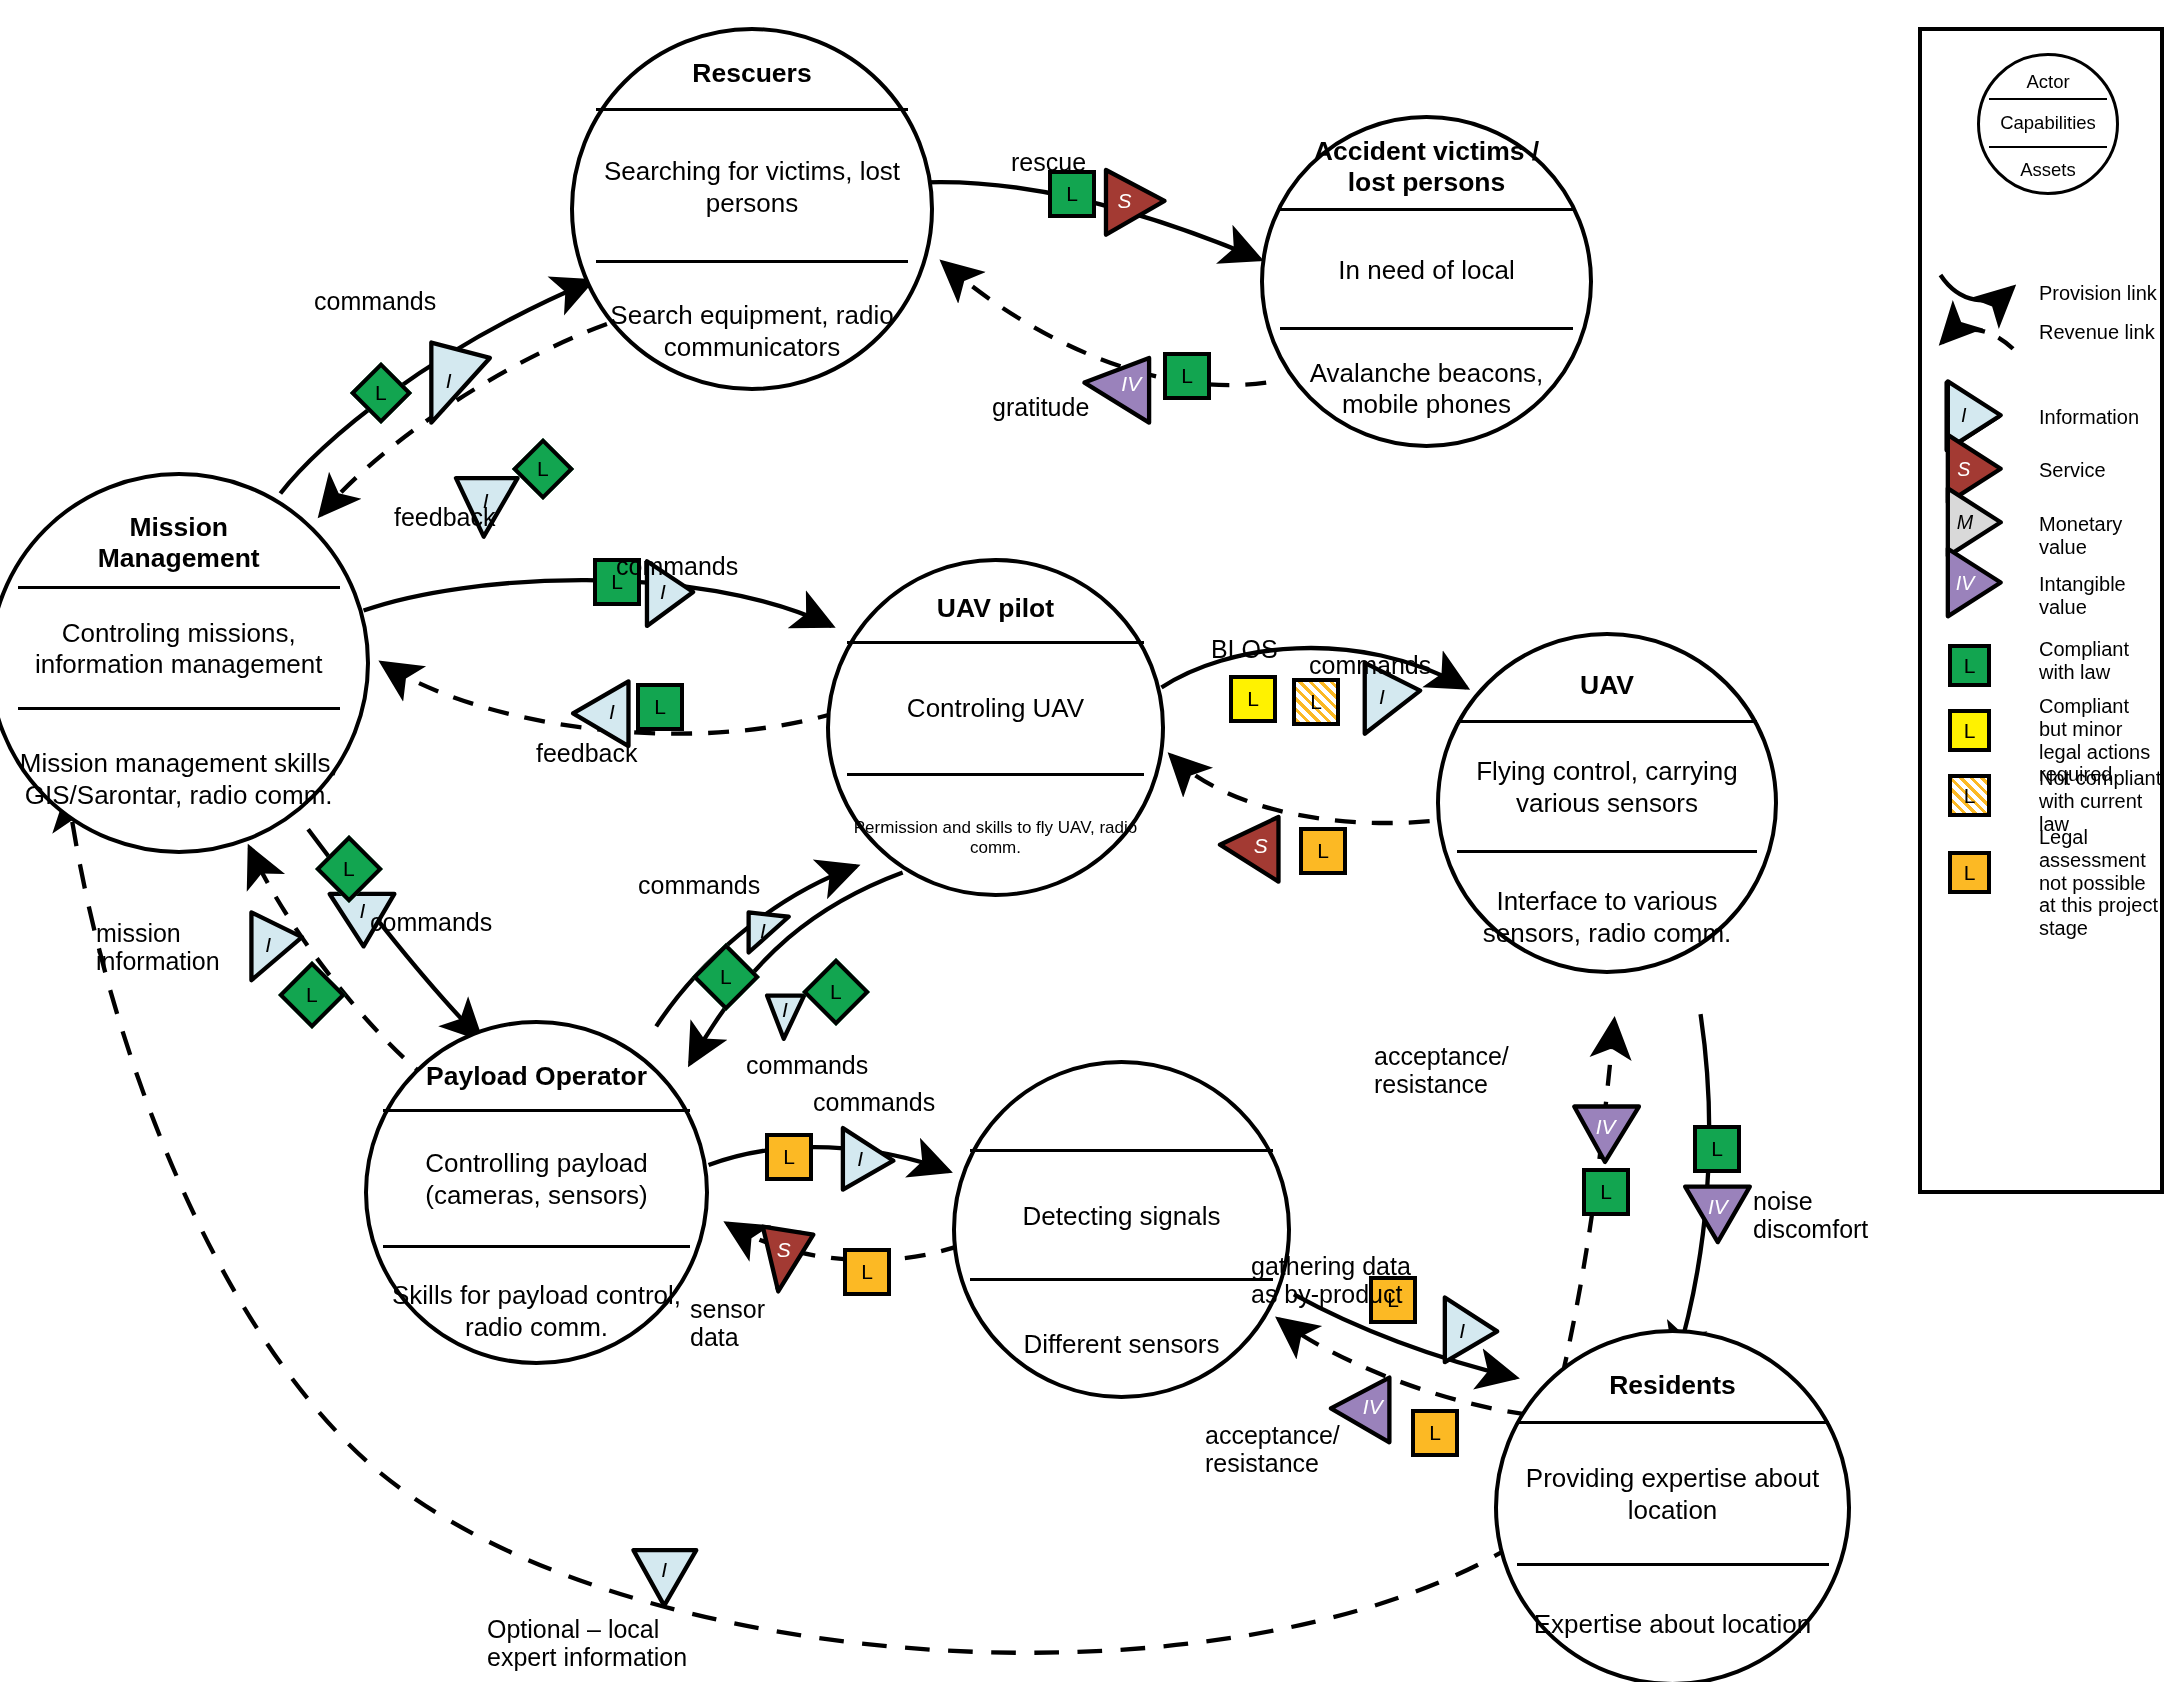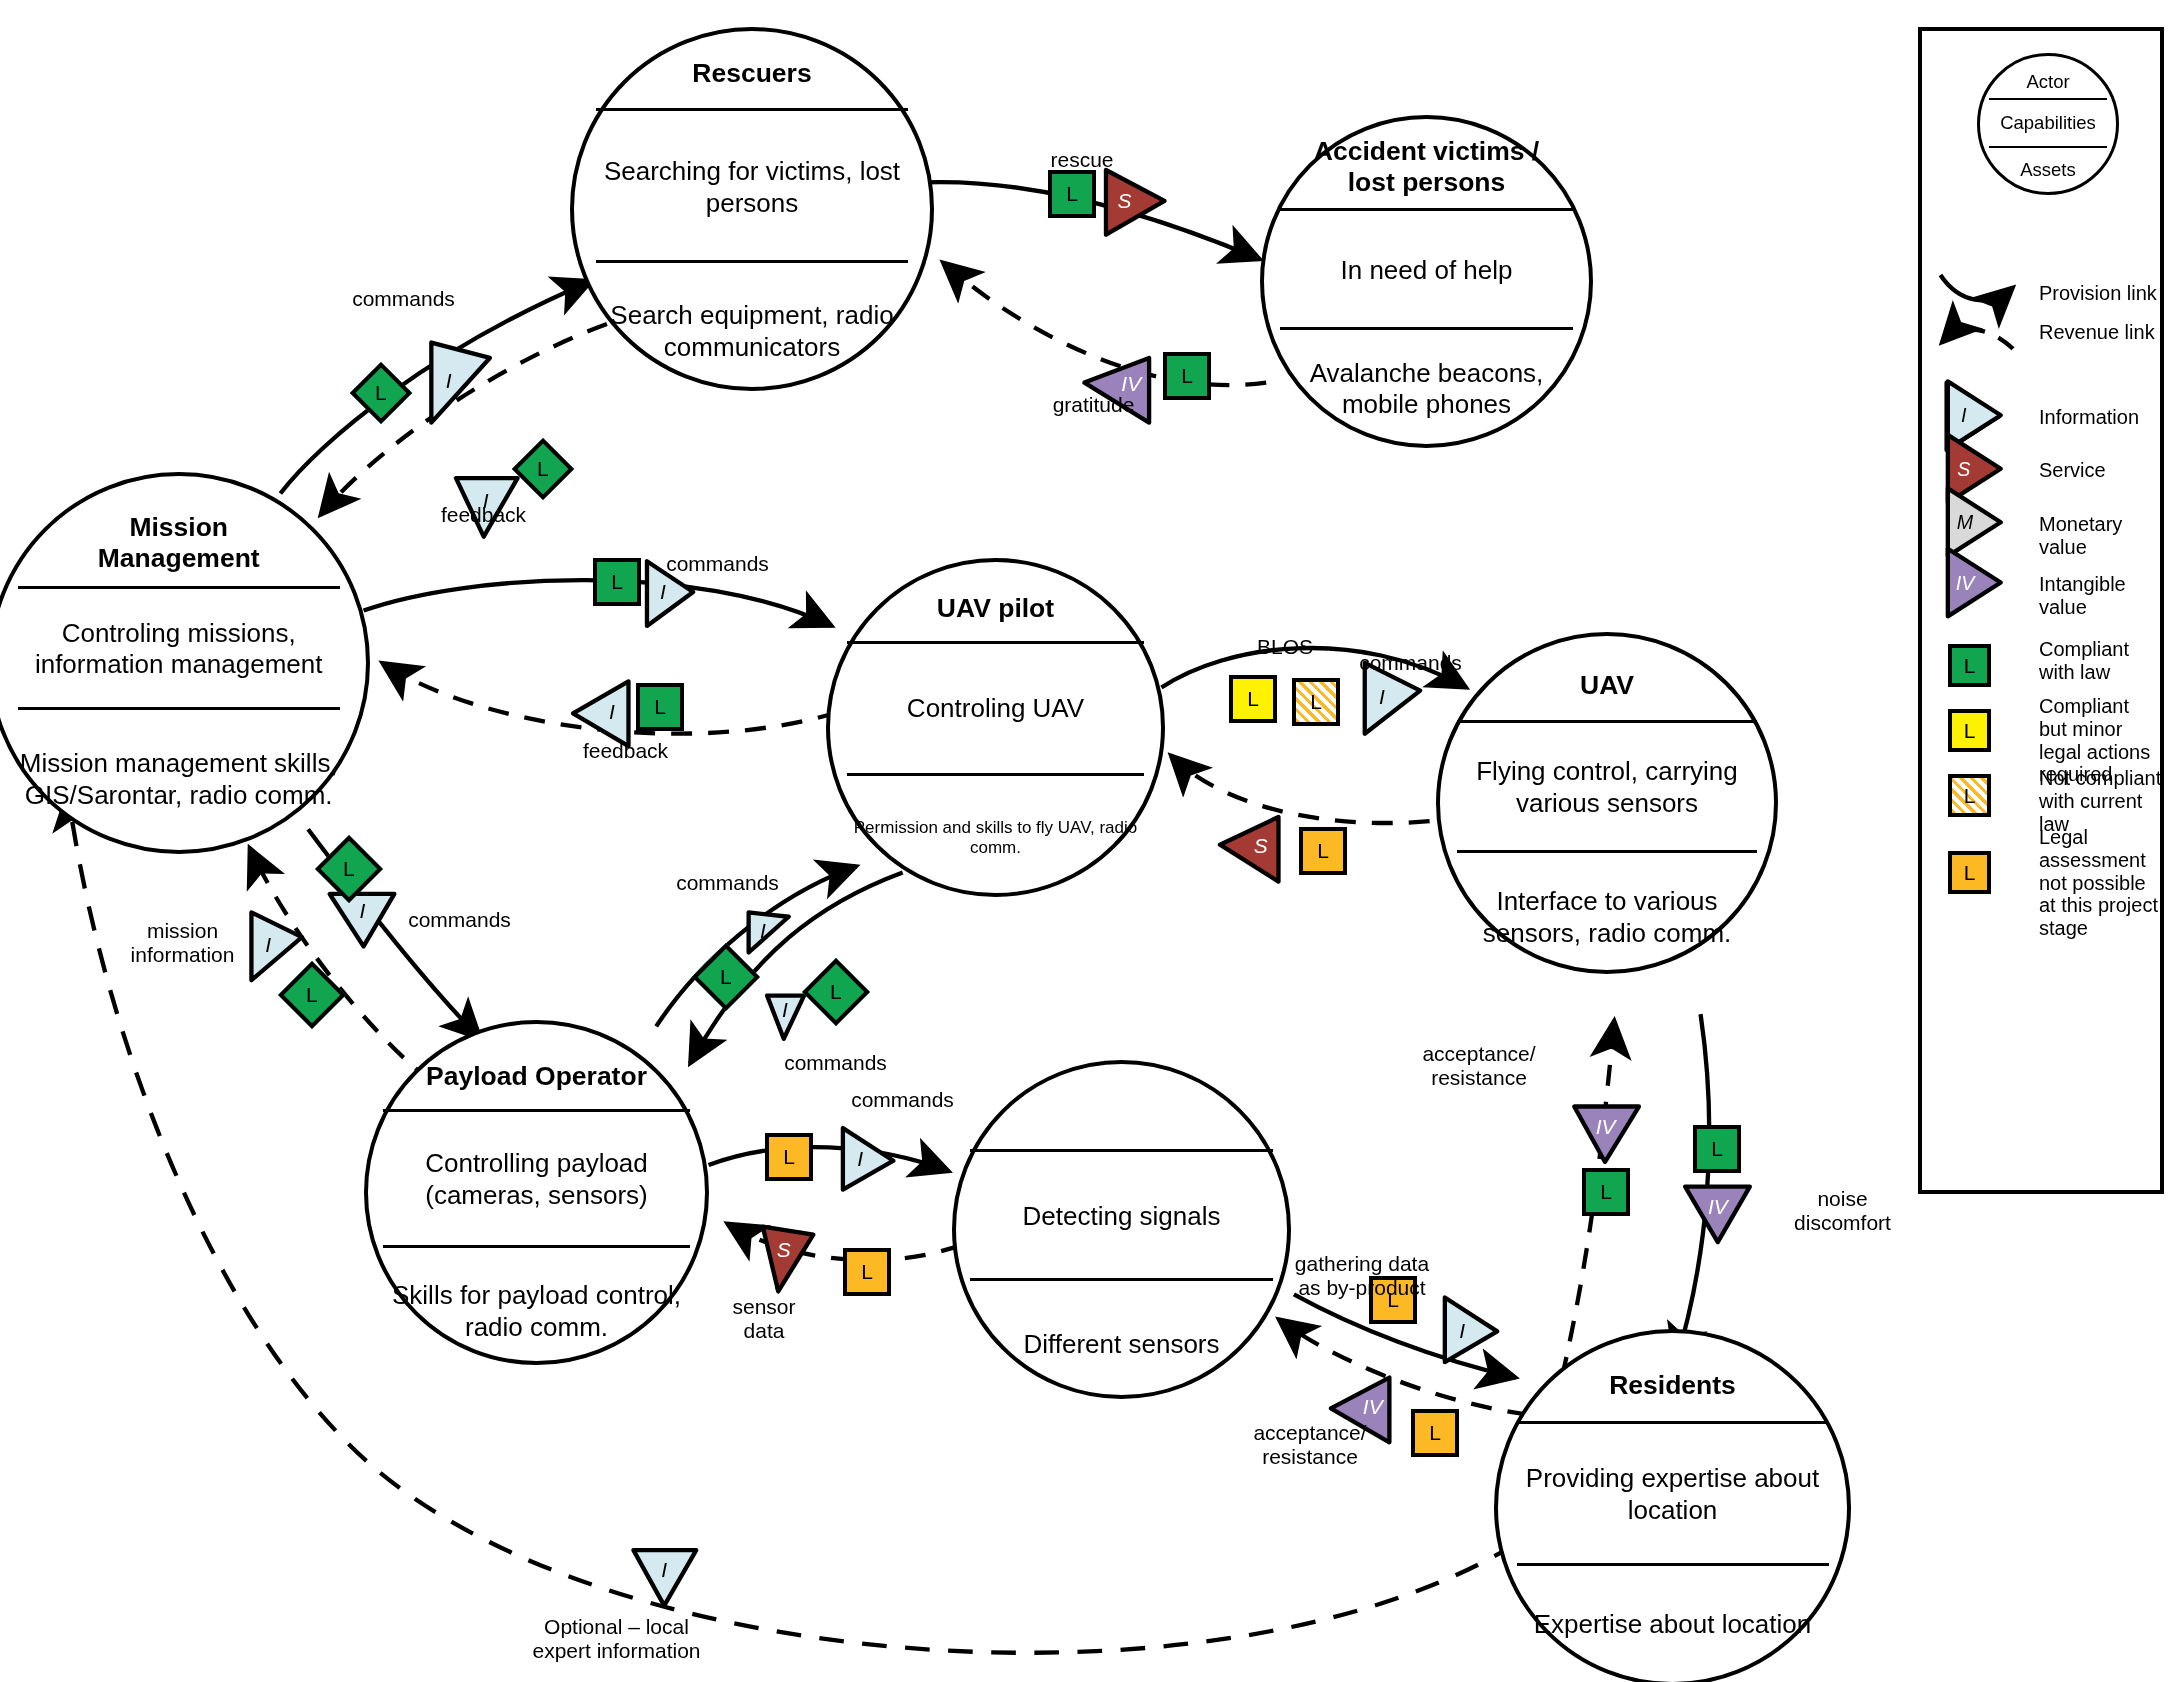--- a/index.html
+++ b/index.html
@@ -10,22 +10,22 @@
 
   
   .actor{position:absolute;border:4.3px solid #000;border-radius:50%;
          background:#fff;box-sizing:border-box;}
   .actor .band{position:absolute;left:0;right:0;display:flex;align-items:center;
                justify-content:center;text-align:center;box-sizing:border-box;}
   .actor .nm{font-weight:bold;}
   .sep{position:absolute;height:3.1px;background:#000;}
 
   
-  .elab{position:absolute;text-align:center;line-height:1.12;white-space:pre;
-        font-size:21px;}
+  .elab{position:absolute;text-align:left;line-height:1.12;white-space:pre;
+        font-size:25px;}
 
   
   .lmark{position:absolute;border:4.3px solid #000;box-sizing:border-box;
          display:flex;align-items:center;justify-content:center;
          font-size:21px;color:#000;}
   .lmark.rot{transform:rotate(45deg);}
   .lmark.green{background:#12a550;}
   .lmark.yellow{background:#fff200;}
   .lmark.orange{background:#fcb924;}
   .lmark.hatch{background:
@@ -99,21 +99,21 @@
     <div class="band nm" style="top:8.6px;height:68px;font-size:26.5px;">Rescuers</div>
     <div class="sep" style="top:77px;left:22px;right:22px;"></div>
     <div class="band" style="top:92px;height:129px;font-size:26px;padding:0 26px;line-height:1.2;">Searching for victims, lost persons</div>
     <div class="sep" style="top:229px;left:22px;right:22px;"></div>
     <div class="band" style="top:242px;height:117px;font-size:26px;padding:0 27px;line-height:1.2;">Search equipment, radio communicators</div>
   </div>
 
   <div class="actor" style="left:1260px;top:99px;width:333px;height:333px;">
     <div class="band nm" style="top:11px;height:74px;font-size:26.5px;padding:0 37px;line-height:1.18;">Accident victims / lost persons</div>
     <div class="sep" style="top:89px;left:16px;right:16px;"></div>
-    <div class="band" style="top:102px;height:99px;font-size:26px;">In need of help</div>
+    <div class="band" style="top:102px;height:99px;font-size:26px;">In need of local</div>
     <div class="sep" style="top:208px;left:16px;right:16px;"></div>
     <div class="band" style="top:219px;height:102px;font-size:26px;padding:0 37px;line-height:1.2;">Avalanche beacons, mobile phones</div>
   </div>
 
   <div class="actor" style="left:-12.3px;top:456px;width:382px;height:382px;">
     <div class="band nm" style="top:30px;height:74px;font-size:26.5px;padding:0 80px;line-height:1.18;">Mission Management</div>
     <div class="sep" style="top:110px;left:26px;right:26px;"></div>
     <div class="band" style="top:122px;height:102px;font-size:26px;padding:0 21px;line-height:1.2;">Controling missions, information management</div>
     <div class="sep" style="top:231px;left:26px;right:26px;"></div>
     <div class="band" style="top:242px;height:123px;font-size:26px;padding:0 27px;line-height:1.2;">Mission management skills, GIS/Sarontar, radio comm.</div>

